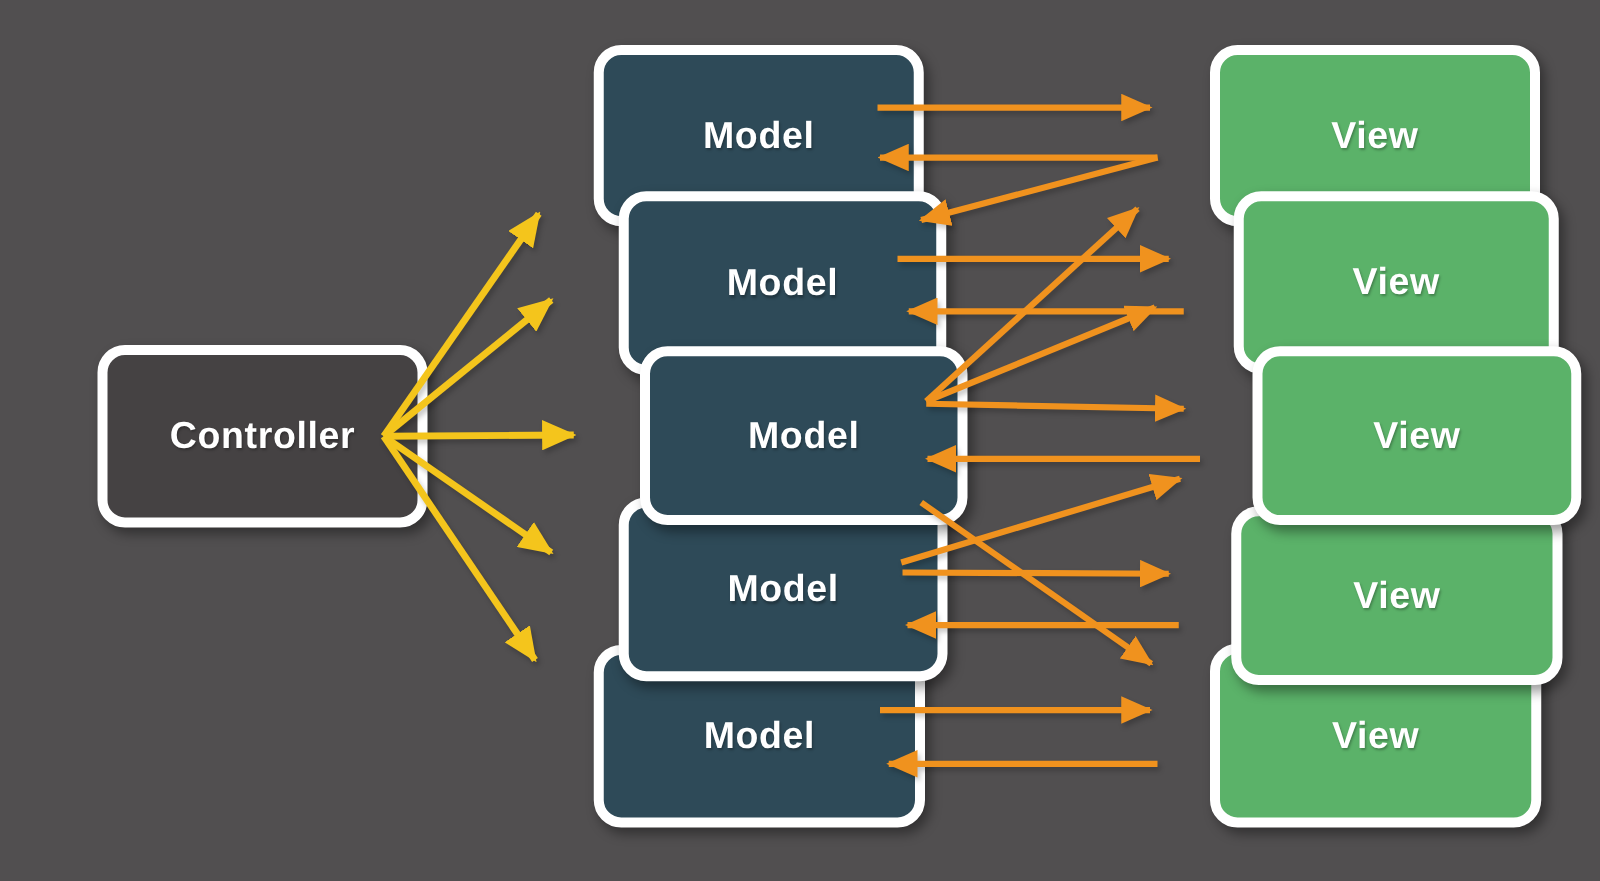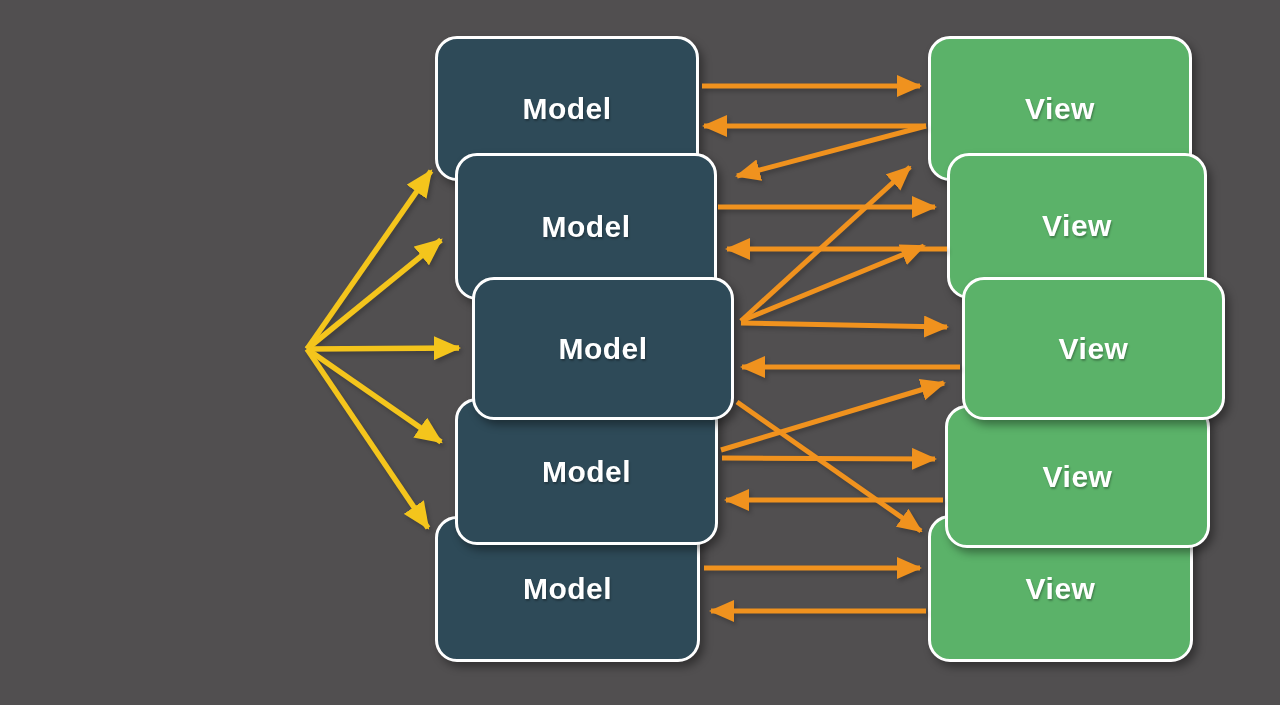--- a/index.html
+++ b/index.html
@@ -5,24 +5,25 @@
   html,body{margin:0;padding:0;}
   body{font-family:"Liberation Sans",sans-serif;}
   #stage{
     position:relative;
     width:1280px;height:705px;
     overflow:hidden;
   }
   .node{
     position:absolute;
     box-sizing:border-box;
-    border:3px solid #84cc16;
+    border:8px solid #84cc16;
     border-radius:22px;
     display:flex;align-items:center;justify-content:center;
     box-shadow:4px 5px 9px rgba(0,0,0,0.38);
+    margin-left:40px;
   }
   .node .label{
     color:#ffffff;
     font-size:30px;
     font-weight:700;
     letter-spacing:0.5px;
     text-shadow:1px 2px 2px rgba(0,0,0,0.28);
     user-select:none;
   }
   #edges{
@@ -60,20 +61,23 @@
       <line x1="741" y1="323" x2="947" y2="327" stroke="#f0921e" stroke-width="5" marker-end="url(#mk-orange)"></line>
       <line x1="960" y1="367" x2="742" y2="367" stroke="#f0921e" stroke-width="5" marker-end="url(#mk-orange)"></line>
       <line x1="737" y1="402" x2="921" y2="531" stroke="#f0921e" stroke-width="5" marker-end="url(#mk-orange)"></line>
       <line x1="721" y1="450" x2="944" y2="383" stroke="#f0921e" stroke-width="5" marker-end="url(#mk-orange)"></line>
       <line x1="722" y1="458" x2="935" y2="459" stroke="#f0921e" stroke-width="5" marker-end="url(#mk-orange)"></line>
       <line x1="943" y1="500" x2="726" y2="500" stroke="#f0921e" stroke-width="5" marker-end="url(#mk-orange)"></line>
       <line x1="704" y1="568" x2="920" y2="568" stroke="#f0921e" stroke-width="5" marker-end="url(#mk-orange)"></line>
       <line x1="926" y1="611" x2="711" y2="611" stroke="#f0921e" stroke-width="5" marker-end="url(#mk-orange)"></line>
     </svg>
 
+  <div class="node controller" style="left: 38px; top: 276px; width: 264px; height: 146px; z-index: 2; background: rgb(69, 66, 67); border-color: rgb(255, 255, 255);">
+    <span class="label" style="color: rgb(255, 255, 255);">Controller</span>
+  </div>
 
   <div class="node model" style="left: 435px; top: 36px; width: 264px; height: 145px; z-index: 1; background: rgb(46, 74, 88); border-color: rgb(255, 255, 255);">
     <span class="label" style="color: rgb(255, 255, 255);">Model</span>
   </div>
   <div class="node model" style="left: 455px; top: 153px; width: 262px; height: 147px; z-index: 2; background: rgb(46, 74, 88); border-color: rgb(255, 255, 255);">
     <span class="label" style="color: rgb(255, 255, 255);">Model</span>
   </div>
   <div class="node model" style="left: 472px; top: 277px; width: 262px; height: 143px; z-index: 3; background: rgb(46, 74, 88); border-color: rgb(255, 255, 255);">
     <span class="label" style="color: rgb(255, 255, 255);">Model</span>
   </div>

